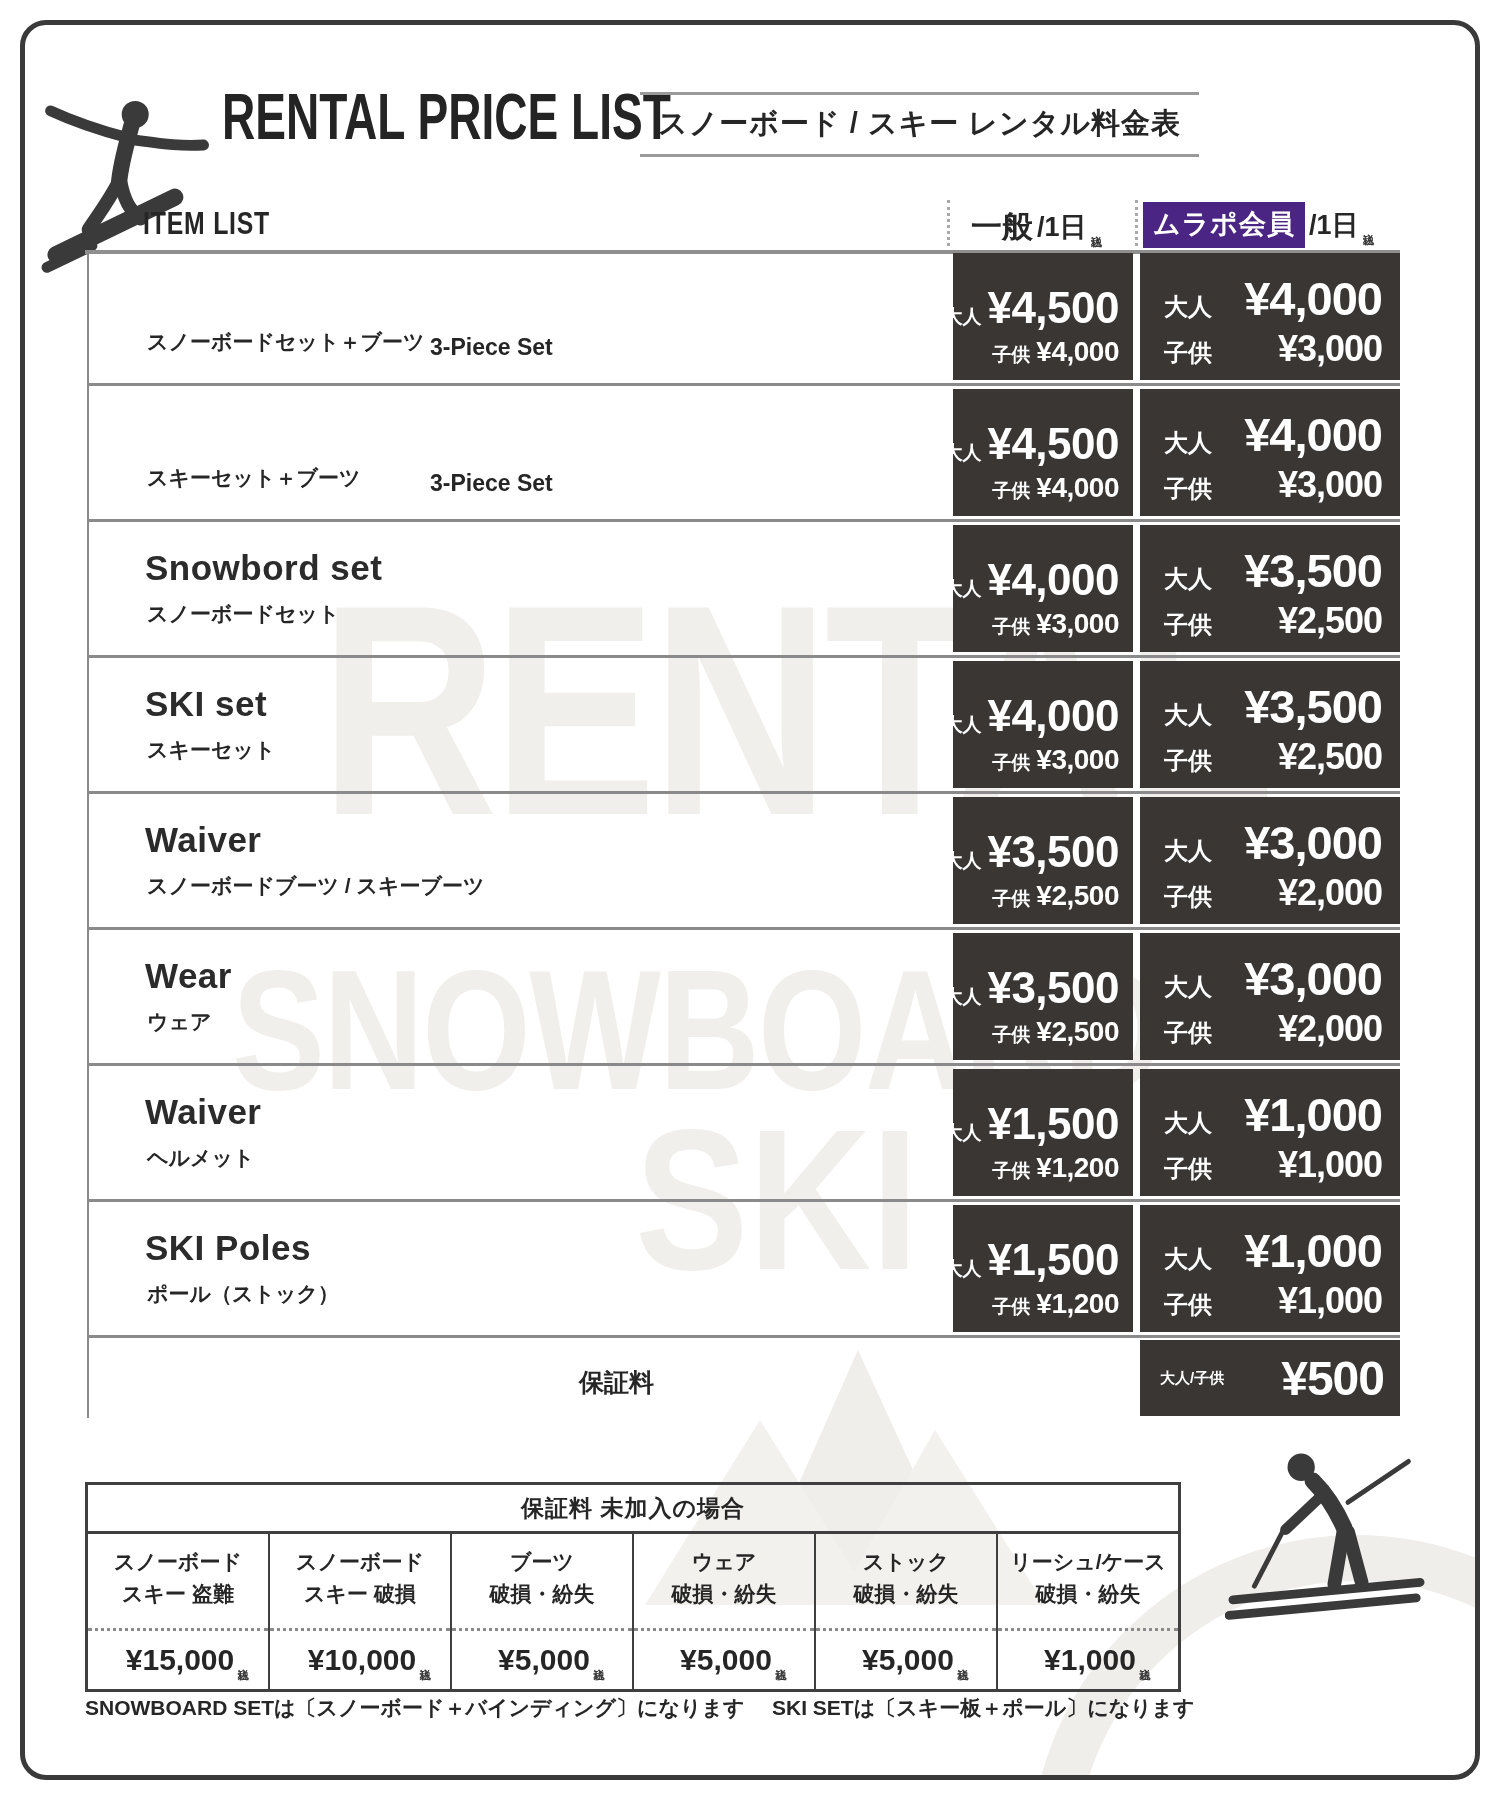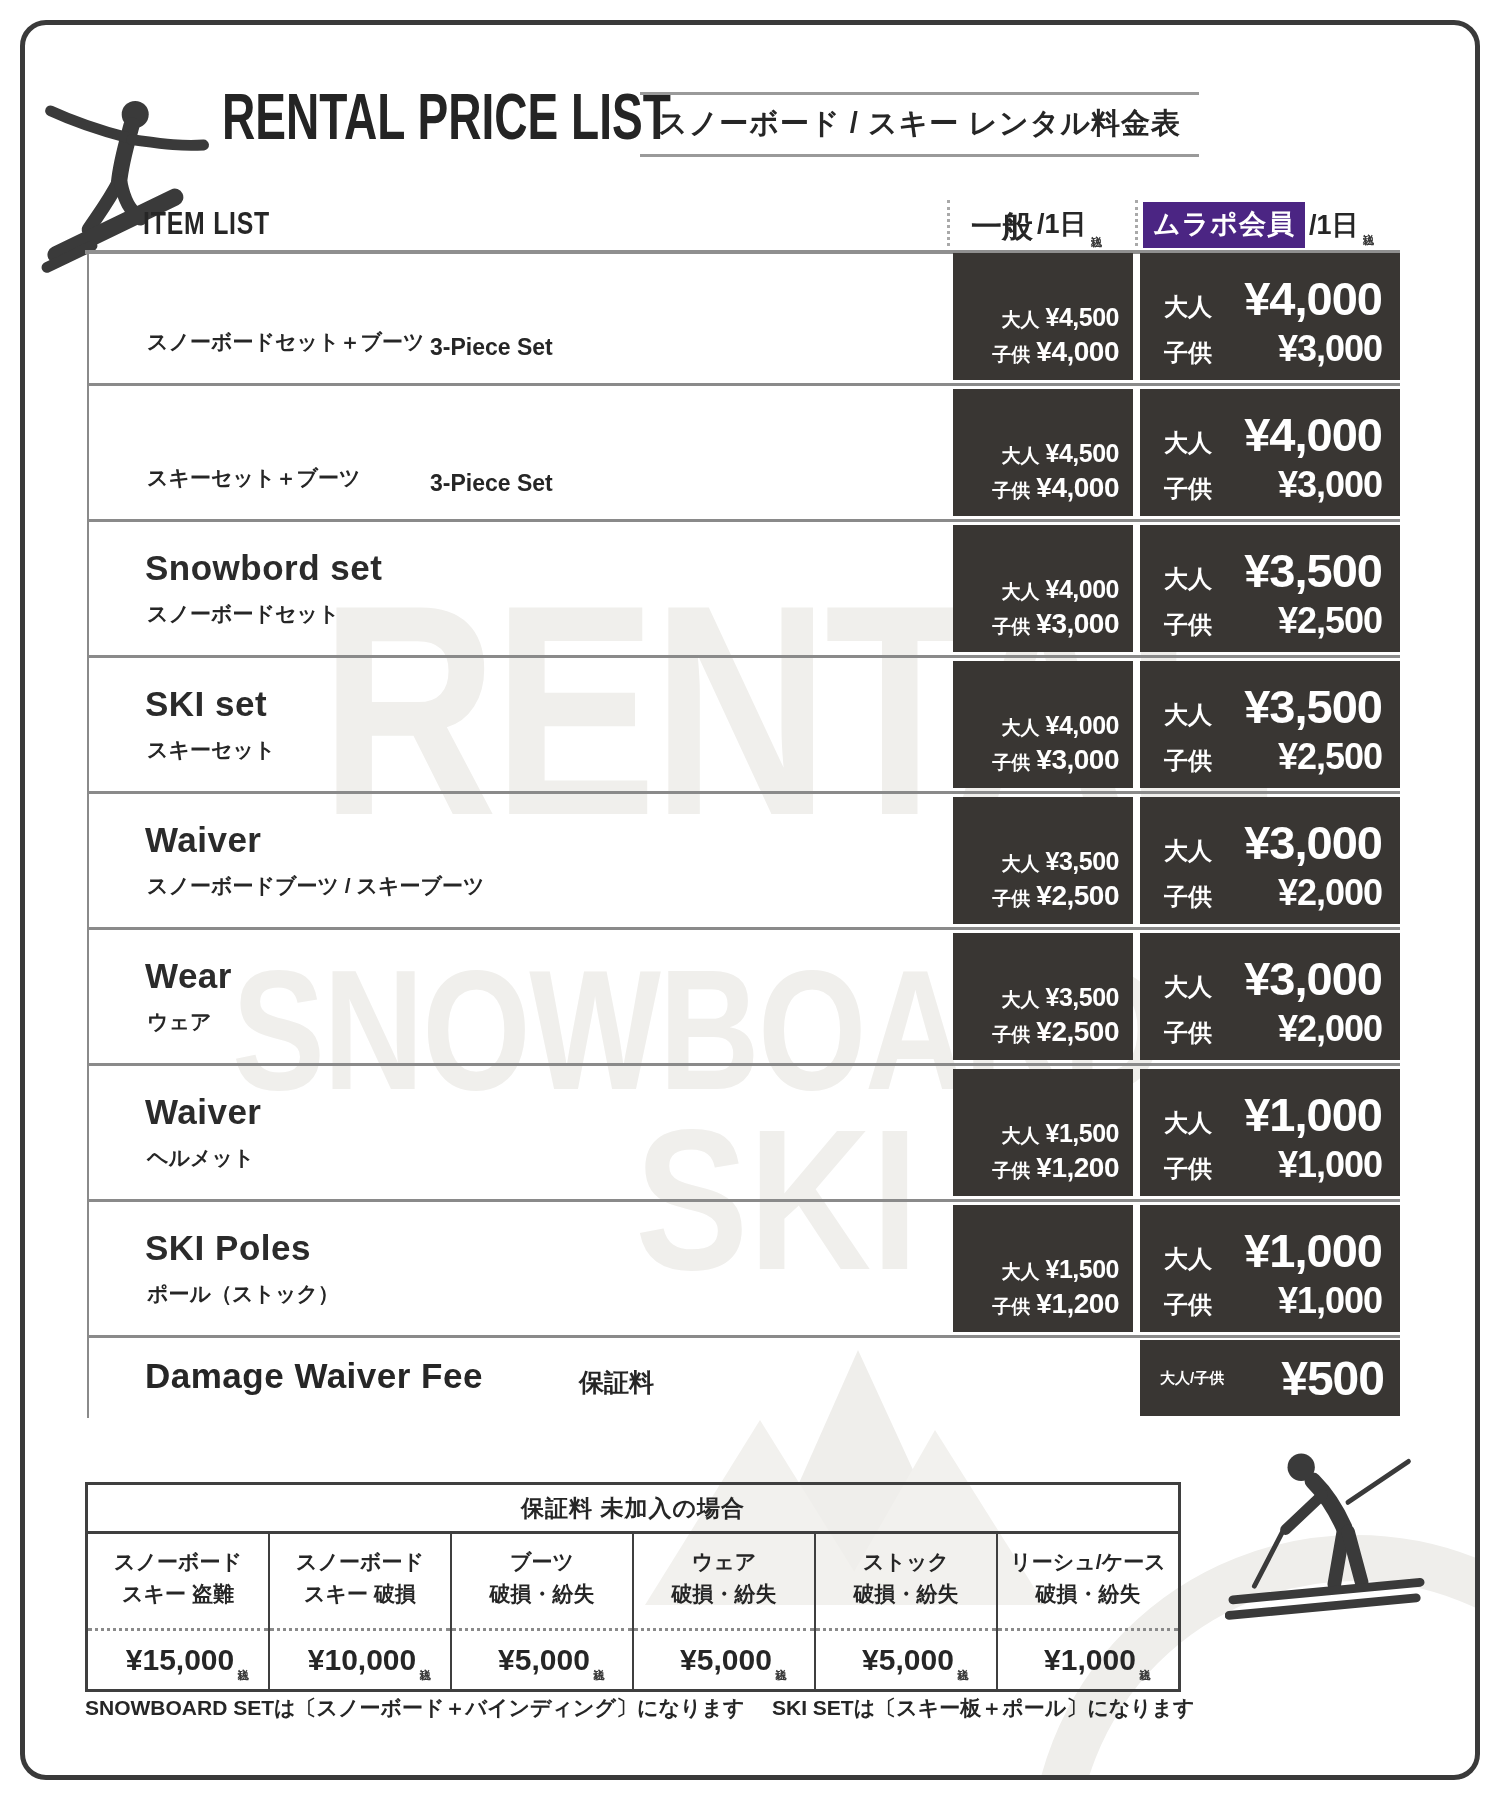--- a/index.html
+++ b/index.html
@@ -26,41 +26,41 @@
   .subtitle{position:absolute;left:640px;top:92px;border-top:3px solid #9a9a9a;border-bottom:3px solid #9a9a9a;
             padding:9px 18px 10px;font-size:29px;font-weight:700;letter-spacing:1px;white-space:pre;}
   .boarder{position:absolute;left:38px;top:88px;}
   .skier{position:absolute;left:1225px;top:1438px;}
 
   
   .hdrbar{position:absolute;left:85px;top:194px;width:1315px;height:56px;border-bottom:4px solid #8f8f8f;}
   .itemlist{position:absolute;left:58px;top:12px;font-size:31px;font-weight:800;
             transform:scaleX(.8);transform-origin:left top;letter-spacing:1px;}
   .dot-sep{position:absolute;top:6px;height:46px;border-left:3px dotted #a9a9a9;width:0;}
-  .hdr-group{position:absolute;display:flex;align-items:flex-start;gap:4px;white-space:pre;}
+  .hdr-group{position:absolute;display:flex;align-items:center;gap:4px;white-space:pre;}
   .hdr-general{left:886px;top:12px;}
   .hdr-member{left:1058px;top:8px;align-items:center;}
   .lbl-big{font-size:31px;font-weight:800;}
   .lbl-day{font-size:27px;font-weight:800;}
   .badge{background:#4b2583;color:#fff;font-size:27px;font-weight:800;padding:4px 10px 6px;letter-spacing:1px;}
   .tax{writing-mode:vertical-rl;font-size:11px;line-height:1;font-weight:700;align-self:center;color:#3a3a3a;}
 
   
   .vline{position:absolute;left:87px;top:250px;height:1168px;width:0;border-left:2px solid #8a8a8a;}
   .rows{position:absolute;left:87px;top:250px;width:1313px;}
   .row{position:relative;height:133px;border-bottom:3px solid #8a8a8a;}
   .row-title{position:absolute;left:58px;top:26px;font-size:35px;font-weight:700;color:#2b2b2b;white-space:pre;letter-spacing:.5px;}
   .row-sub{position:absolute;left:60px;top:78px;font-size:21px;font-weight:700;white-space:pre;}
   .row-sub2{position:absolute;left:343px;top:84px;font-size:23px;font-weight:800;white-space:pre;}
   .gbox{position:absolute;left:866px;top:3px;width:180px;height:127px;background:#393633;
         display:flex;flex-direction:column;justify-content:flex-end;align-items:flex-end;
         padding:0 14px 12px 0;box-sizing:border-box;gap:3px;}
   .gline{display:flex;align-items:baseline;gap:6px;color:#fff;white-space:pre;}
   .gl{font-size:19px;font-weight:700;}
-  .gp1{font-size:25px;font-weight:800;letter-spacing:-.5px;}
+  .gp1{font-size:44px;font-weight:800;letter-spacing:-.5px;}
   .gp2{font-size:28px;font-weight:800;letter-spacing:-.5px;}
   .mbox{position:absolute;left:1053px;top:3px;width:260px;height:127px;background:#393633;
         display:flex;flex-direction:column;justify-content:flex-end;
         padding:0 18px 10px 24px;box-sizing:border-box;gap:2px;}
   .mline{display:flex;justify-content:space-between;align-items:baseline;color:#fff;white-space:pre;}
   .ml{font-size:24px;font-weight:700;}
   .mp1{font-size:47px;font-weight:800;letter-spacing:-1px;}
   .mp2{font-size:36px;font-weight:800;letter-spacing:-1px;}
 
   
@@ -344,21 +344,20 @@
         <span class="mp1">¥1,000</span>
       </div>
       <div class="mline">
         <span class="ml">子供</span>
         <span class="mp2">¥1,000</span>
       </div>
     </div>
   </div>
 
   <div class="row-waiver">
-    <div class="wv-title">Damage Waiver Fee</div>
     <div class="wv-jp">保証料</div>
     <div class="wbox">
       <span class="wl">大人/子供</span>
       <span class="wp">¥500</span>
     </div>
   </div>
 </div>
 
       <svg class="skier" width="205" height="195" viewBox="0 0 210 200">
         <g stroke="#3a3a3a" fill="none" stroke-linecap="round">

